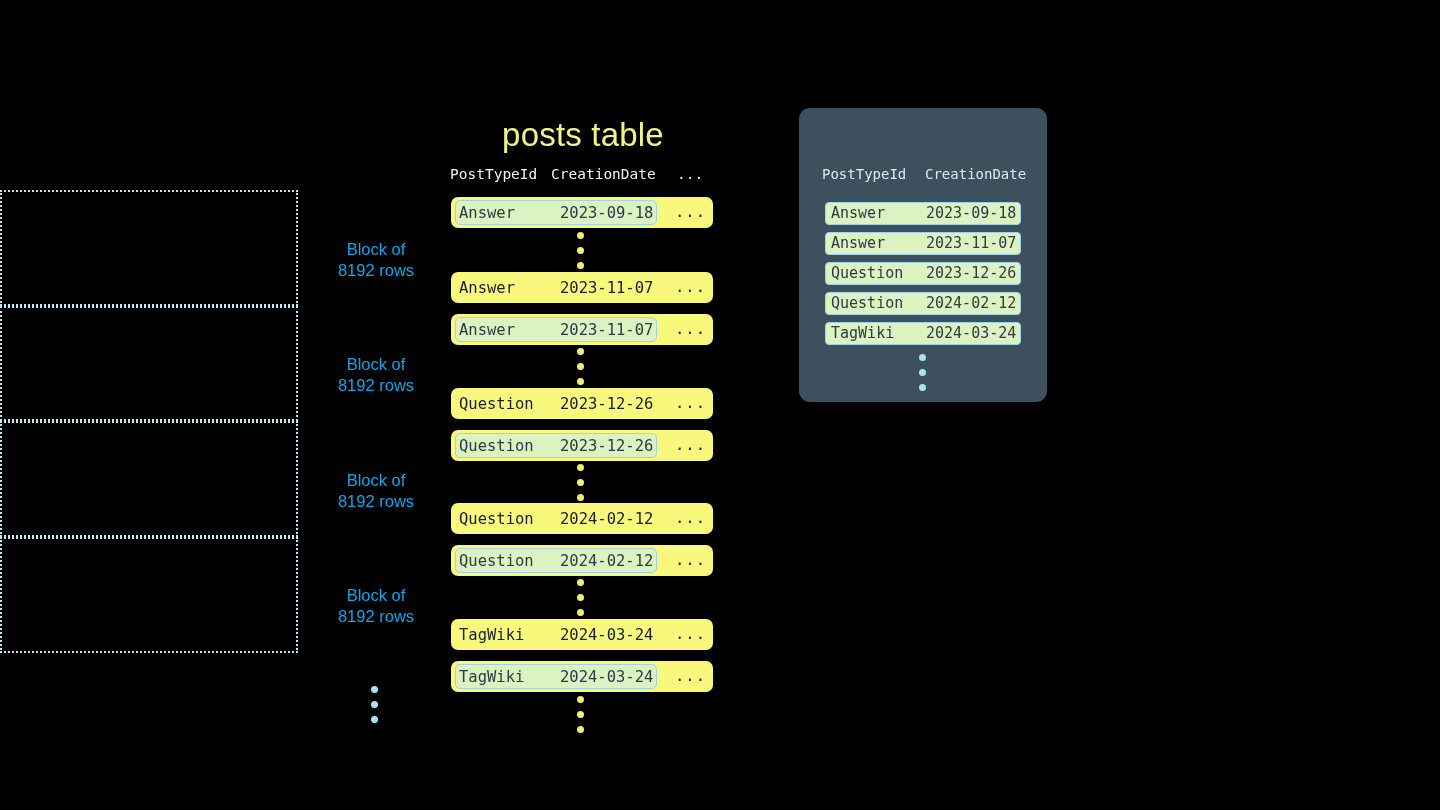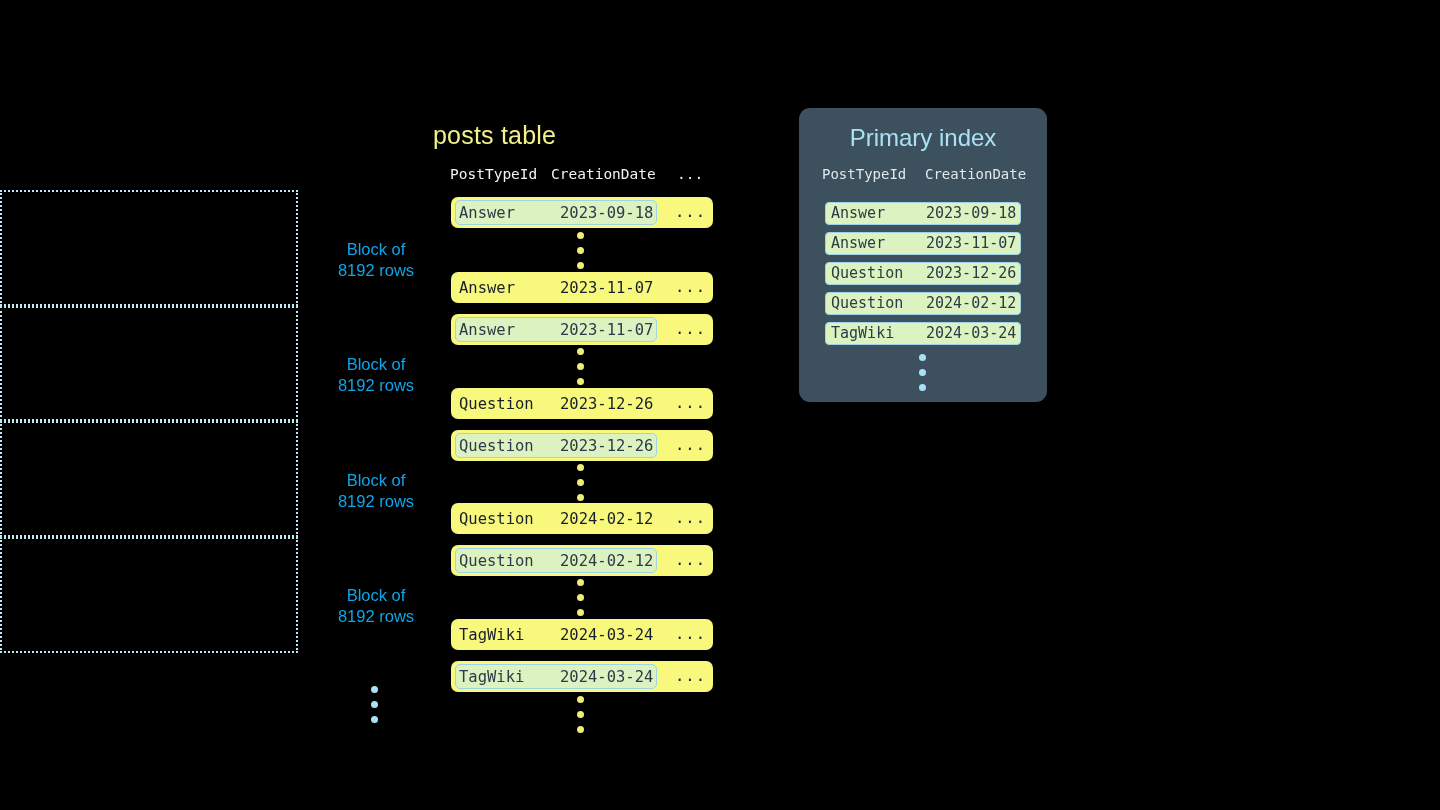--- a/index.html
+++ b/index.html
@@ -17,23 +17,23 @@
 
   
   #posts-table {
     position: absolute;
     left: 433px;
     top: 118px;
     width: 300px;
   }
   #posts-title {
     color: #f2f287;
-    font-size: 25px;
+    font-size: 33px;
     font-weight: 400;
-    text-align: left;
+    text-align: center;
     letter-spacing: 0.2px;
     height: 34px;
     line-height: 34px;
   }
   #posts-header {
     position: absolute;
     left: 0px;
     top: 48px;
     width: 300px;
     height: 22px;
@@ -294,21 +294,20 @@
     <i></i>
     <i></i>
 </div>
 <div class="vdots blue" style="left:371px; top:686px;">
   <i></i>
     <i></i>
     <i></i>
 </div>
 
 <div id="primary-index">
-  <div id="index-title">Primary index</div>
   <div id="index-header">
     <span class="ih-type">PostTypeId</span>
     <span class="ih-date">CreationDate</span>
   </div>
 
   <div class="index-row" style="top:94px;">
     <span class="ic-type">Answer</span>
     <span class="ic-date">2023-09-18</span>
   </div>
   <div class="index-row" style="top:124px;">

